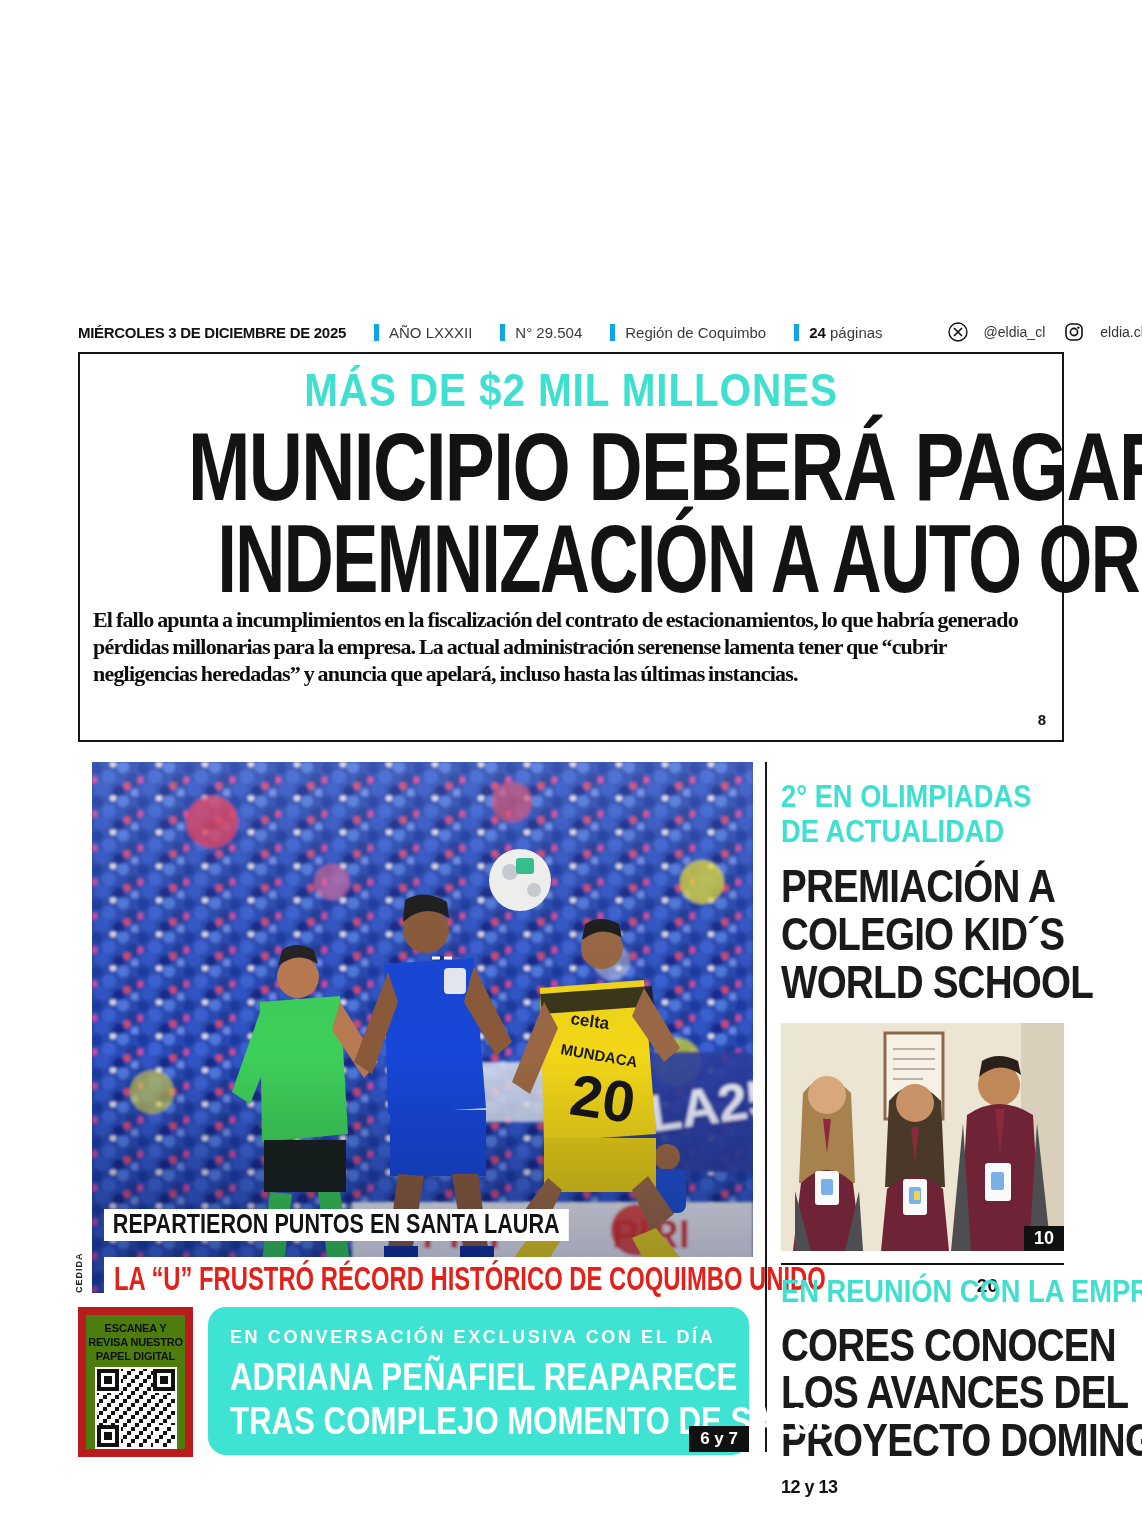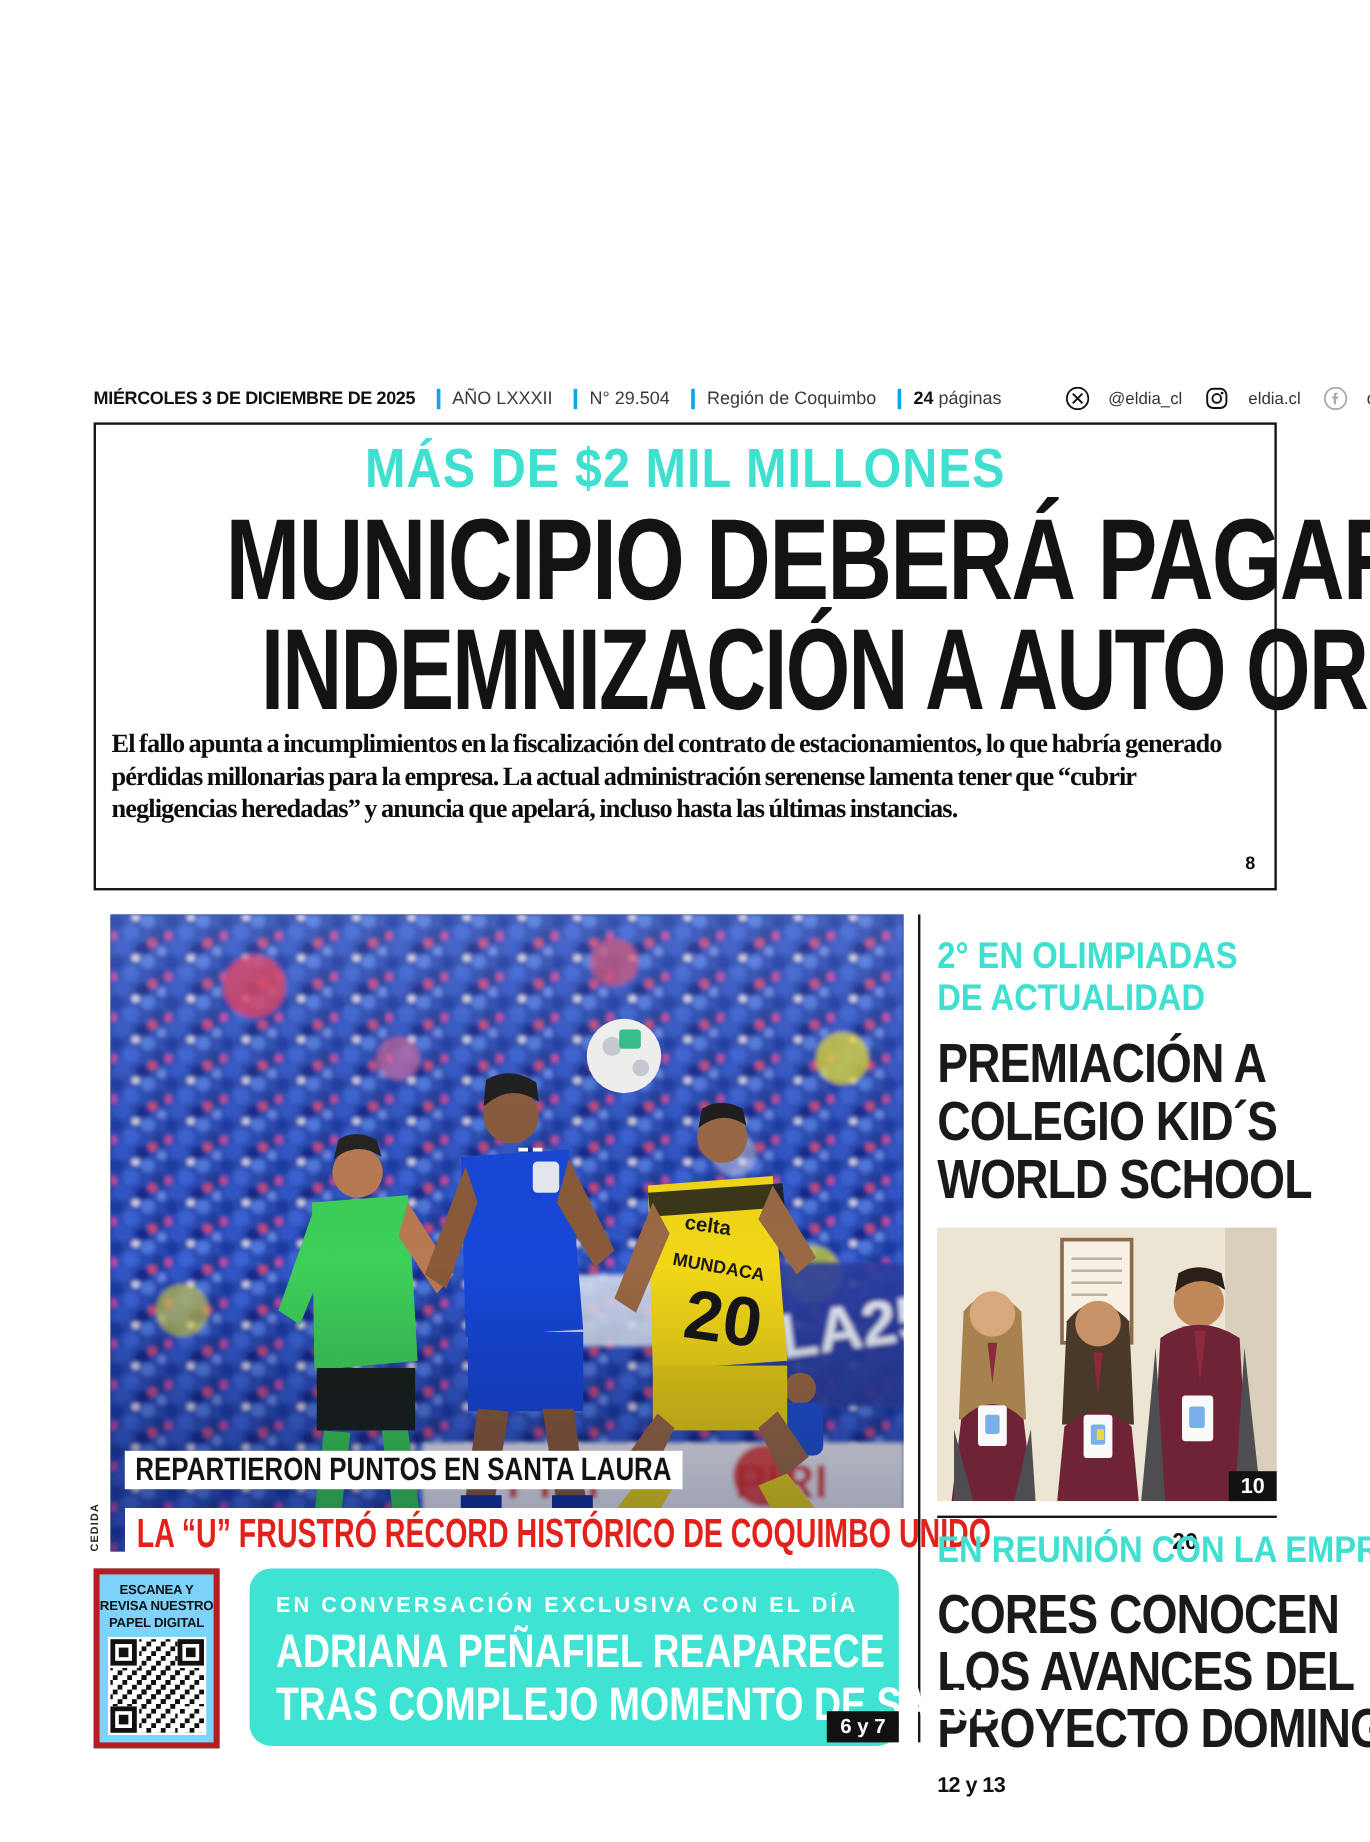--- a/index.html
+++ b/index.html
@@ -11,21 +11,21 @@
   .masthead { position:absolute; left:78px; top:75px; width:986px; height:235px; background:#0339e8; }
   .logo { position:absolute; left:16px; bottom:-8px; font-weight:bold; font-size:168px; line-height:1;
           letter-spacing:-9px; transform:scaleX(0.92); transform-origin:left bottom; white-space:nowrap; }
   .logo .el  { color:#c3cff2; }
   .logo .dia { color:#ffffff; }
 
   
   .dateline { position:absolute; left:78px; top:319px; width:986px; height:26px;
               display:flex; align-items:center; font-size:15px; color:#3a3a3a; }
   .dateline .date { font-weight:bold; color:#111; letter-spacing:-0.3px; }
-  .dl-item { padding:0 10px; border-left:3px solid #0ea5e9; margin-left:8px; white-space:nowrap; }
+  .dl-item { padding:0 10px; border-left:5px solid #0ea5e9; margin-left:18px; white-space:nowrap; }
   .dl-item.first { border-left:none; margin-left:0; padding-left:0; }
   .dl-pages b { color:#111; }
   .dl-right { margin-left:auto; display:flex; align-items:center; gap:7px; }
   .soc { display:flex; align-items:center; gap:16px; margin-left:12px; font-size:14px; color:#333; }
   .soc svg { display:block; }
 
   
   .lead-box { position:absolute; left:78px; top:352px; width:986px; height:390px; border:2px solid #161616; background:#fff; }
   .kicker-main { margin-top:13px; text-align:center; color:#3fe0d0; font-weight:bold; font-size:46px;
                  letter-spacing:1px; transform:scaleX(0.88); transform-origin:center top; white-space:nowrap; line-height:1; }
@@ -59,22 +59,22 @@
                  transform:scaleX(0.88); transform-origin:left top; white-space:nowrap; }
   .rhl { color:#1a1a1a; font-weight:bold; font-size:46px; line-height:1.04;
          transform:scaleX(0.84); transform-origin:left top; white-space:nowrap; letter-spacing:-1px; }
   .school-photo { position:relative; margin-top:16px; width:283px; height:228px; background:#e9e3d3; overflow:hidden; }
   .badge { position:absolute; right:0; bottom:0; background:#111; color:#fff; font-weight:bold;
            font-size:18px; padding:3px 10px 4px; line-height:1; }
   .hrule { width:283px; height:2px; background:#161616; margin-top:12px; }
   .page-ref-right { text-align:left; font-weight:bold; font-size:18px; color:#111; margin-top:12px; letter-spacing:-0.5px; }
 
   
-  .qr-box { position:absolute; left:78px; top:1307px; width:105px; height:150px; background:#7dd3fc;
-            border:5px solid #b91c1c; padding-top:7px; text-align:center; }
+  .qr-box { position:absolute; left:78px; top:1307px; width:115px; height:150px; background:#4d7c0f;
+            border:8px solid #b91c1c; padding-top:7px; text-align:center; }
   .qr-box .qr-line { font-weight:bold; font-size:11px; line-height:1.25; color:#111; letter-spacing:-0.2px; }
   .qr-box svg { margin-top:4px; }
 
   .teal-box { position:absolute; left:208px; top:1307px; width:541px; height:148px; background:#3fe3d3;border-radius:18px; }
   .tb-kicker { position:absolute; left:22px; top:20px; color:#fff; font-weight:bold; font-size:18px;
                letter-spacing:2.6px; white-space:nowrap; }
   .tb-hl { position:absolute; left:22px; top:48px; color:#fff; font-weight:bold; font-size:39px; line-height:1.12; }
   .tb-hl div { transform:scaleX(0.80); transform-origin:left top; white-space:nowrap; }
   .tb-badge { position:absolute; right:0; bottom:3px; background:#111; color:#fff; font-weight:bold;
               font-size:17px; padding:4px 11px 5px; line-height:1; }

